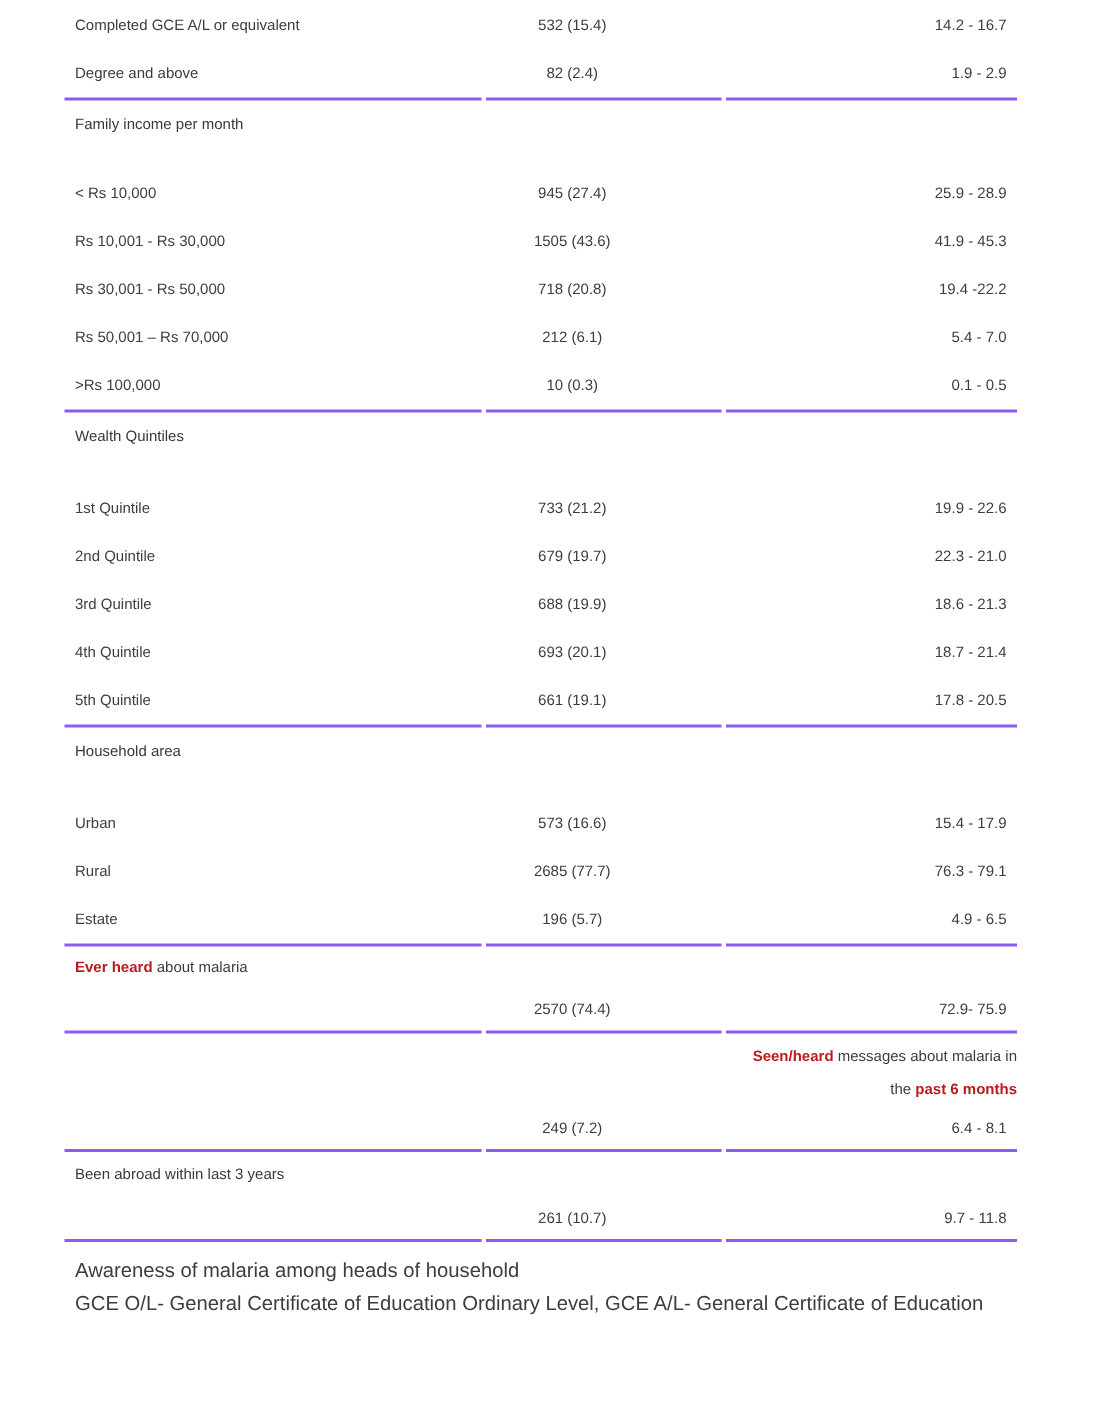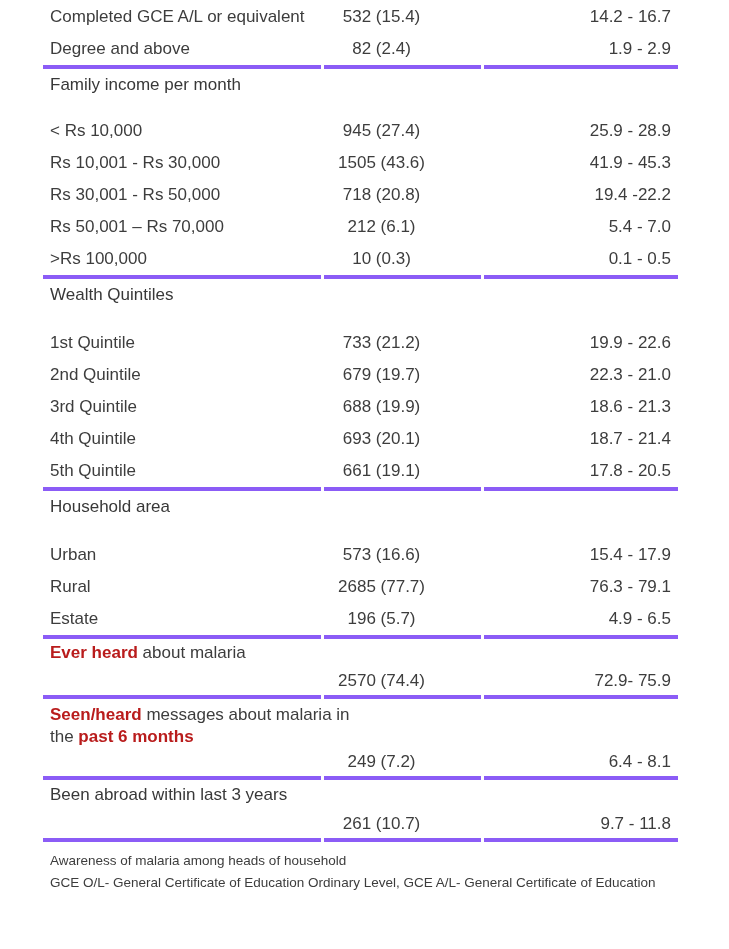--- a/index.html
+++ b/index.html
@@ -13,34 +13,34 @@
     font-family: "Liberation Sans", sans-serif;
     color: #3d3d3d;
     overflow: hidden;
   }
   table.summary {
     margin: 1px 0 0 40px;
     width: 641px;
     border-collapse: separate;
     border-spacing: 3px 0;
     table-layout: fixed;
-    font-size: 17px;
+    font-size: 10px;
     color: #3d3d3d;
   }
   td { padding: 0; vertical-align: middle; }
   td.c1 { padding-left: 7px; text-align: left; }
   td.c2 { text-align: center; padding-right: 42px; }
   td.c3 { text-align: right; padding-right: 7px; }
   tr.h32 td { height: 32px; }
   tr.h30 td { height: 30px; }
   tr.h28 td { height: 28px; }
   tr.sp14 td { height: 14px; }
   tr.sp16 td { height: 16px; }
-  tr.rule td { border-bottom: 4px solid #8b5cf6; }
-  tr.twoline td { height: 46px; vertical-align: top; }
+  tr.rule td { border-bottom: 2px solid #8b5cf6; }
+  tr.twoline td { height: 46px; vertical-align: top; text-align: right; }
   .hdr { font-weight: normal; color: #383838; }
   .b { font-weight: bold; color: #b91c1c; }
   .twolines { padding-top: 5px; line-height: 22px; }
   .footnotes {
     margin: 8px 0 0 50px;
     font-size: 13.5px;
     line-height: 22px;
     color: #3d3d3d;
   }
   .footnotes div { white-space: nowrap; }

